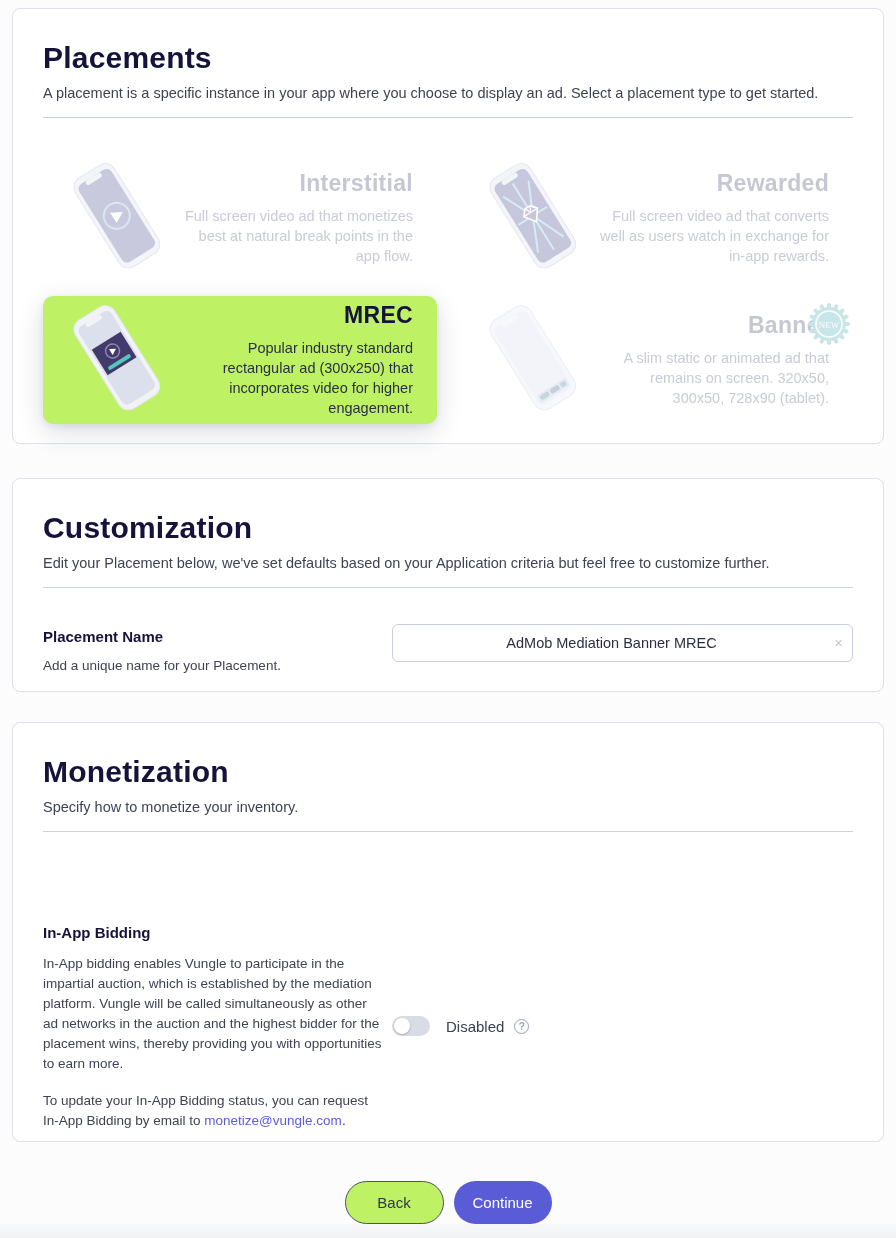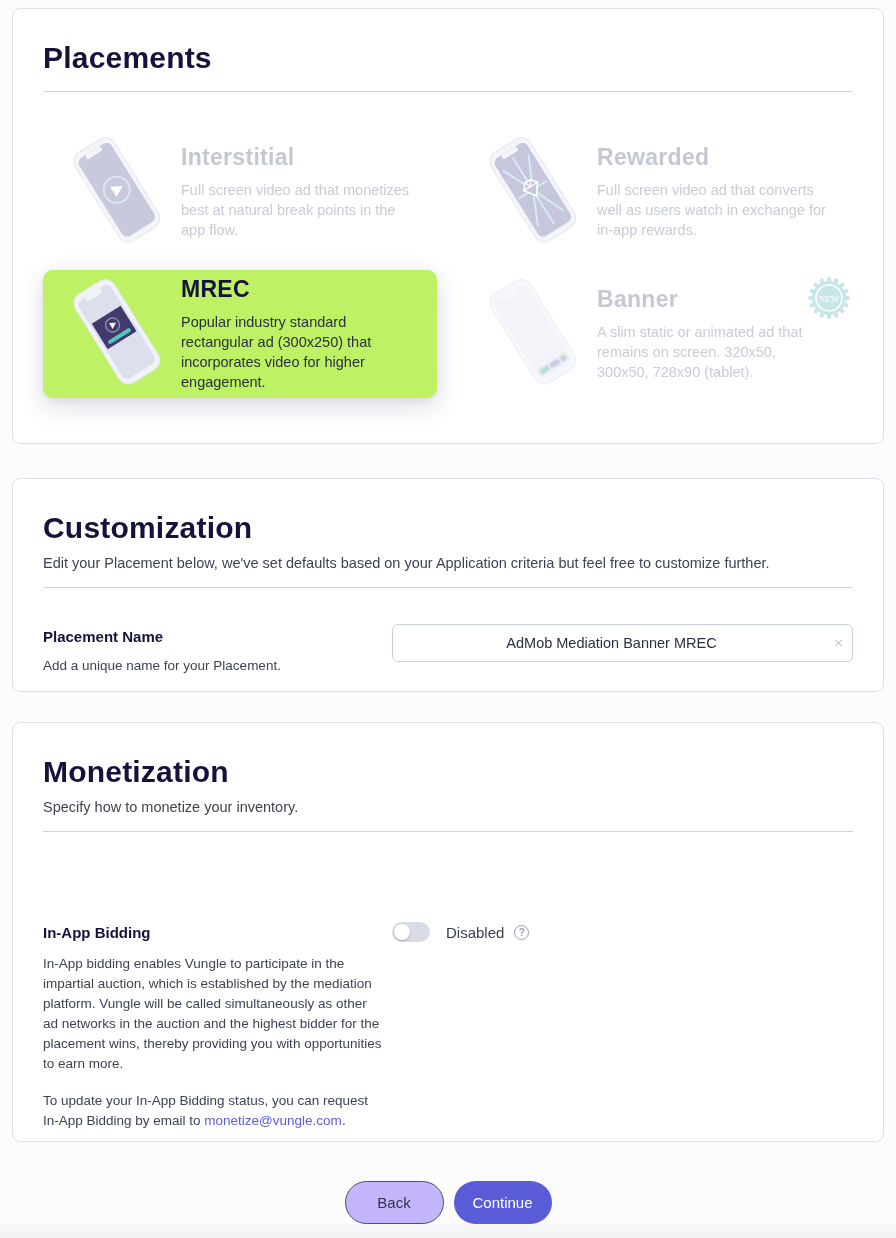--- a/index.html
+++ b/index.html
@@ -54,21 +54,21 @@
     position: relative;
     padding: 6px 10px;
     border-radius: 10px;
     cursor: pointer;
   }
   .placement-cell.selected {
     background: #bef264;
     box-shadow: 0 8px 26px rgba(40,44,80,0.16), 0 2px 6px rgba(40,44,80,0.08);
   }
   .placement-icon { flex: 0 0 128px; display: flex; justify-content: center; }
-  .placement-text { flex: 1; padding-right: 14px; }
+  .placement-text { flex: 1; padding-right: 14px; text-align: right; }
   .placement-title {
     font-size: 23px;
     font-weight: 700;
     letter-spacing: 0.3px;
     margin-bottom: 9px;
   }
   .placement-desc { font-size: 14.5px; line-height: 1.38; }
   .dimmed .placement-title { color: #C5C8D3; }
   .dimmed .placement-desc  { color: #C9CCD6; }
   .selected .placement-title { color: #15133C; }
@@ -93,21 +93,21 @@
     outline: none;
     background: #fff;
     text-align: center;
   }
   .clear-x {
     position: absolute; right: 10px; top: 9px;
     color: #C2C7D4; font-size: 15px; cursor: pointer; line-height: 20px;
   }
 
   
-  .bidding-row { display: flex; margin-top: 88px; align-items: flex-start; }
+  .bidding-row { display: flex; margin-top: 88px; align-items: center; }
   .bidding-desc { font-size: 13.5px; color: #3E4354; line-height: 1.48; margin-top: 13px; width: 340px; }
   .bidding-desc + .bidding-desc { margin-top: 17px; }
   .email-link { color: #5B5BE0; text-decoration: none; cursor: pointer; }
 
   .toggle-group { display: flex; align-items: center; margin-top: 2px; }
   .toggle {
     width: 38px; height: 20px; border-radius: 10px;
     background: #D8DCE5; position: relative; cursor: pointer;
   }
   .toggle-knob {
@@ -127,33 +127,34 @@
   .footer-actions {
     position: absolute; top: 1181px; left: 0; width: 896px;
     display: flex; justify-content: center; gap: 10px;
   }
   .btn {
     height: 43px; border-radius: 22px;
     font-family: "Liberation Sans", sans-serif;
     font-size: 15px; cursor: pointer;
   }
   .btn-back {
-    width: 99px; background: #c4b5fd;
+    width: 99px; background: #bef264;
     border: 1px solid #4A5268; color: #2F3545;
   }
   .btn-continue {
     width: 98px; background: #5A5BD7;
     border: none; color: #FFFFFF;
   }
 </style>
 </head>
 <body>
 
 <section class="card" id="placements-card">
   <h1 class="card-title">Placements</h1>
+  <p class="card-desc">A placement is a specific instance in your app where you choose to display an ad. Select a placement type to get started.</p>
   <hr class="card-divider">
 
   <div class="placement-grid">
 
     <div class="placement-cell dimmed">
       <div class="placement-icon">
         <svg width="120" height="112" viewBox="0 0 120 112">
           <g transform="rotate(-32 60 56)">
             <rect x="38" y="2" width="46" height="104" rx="11" fill="#F4F5F9" stroke="#E6E8F0"></rect>
             <rect x="42" y="8" width="38" height="92" rx="6" fill="#C9C9DE"></rect>

